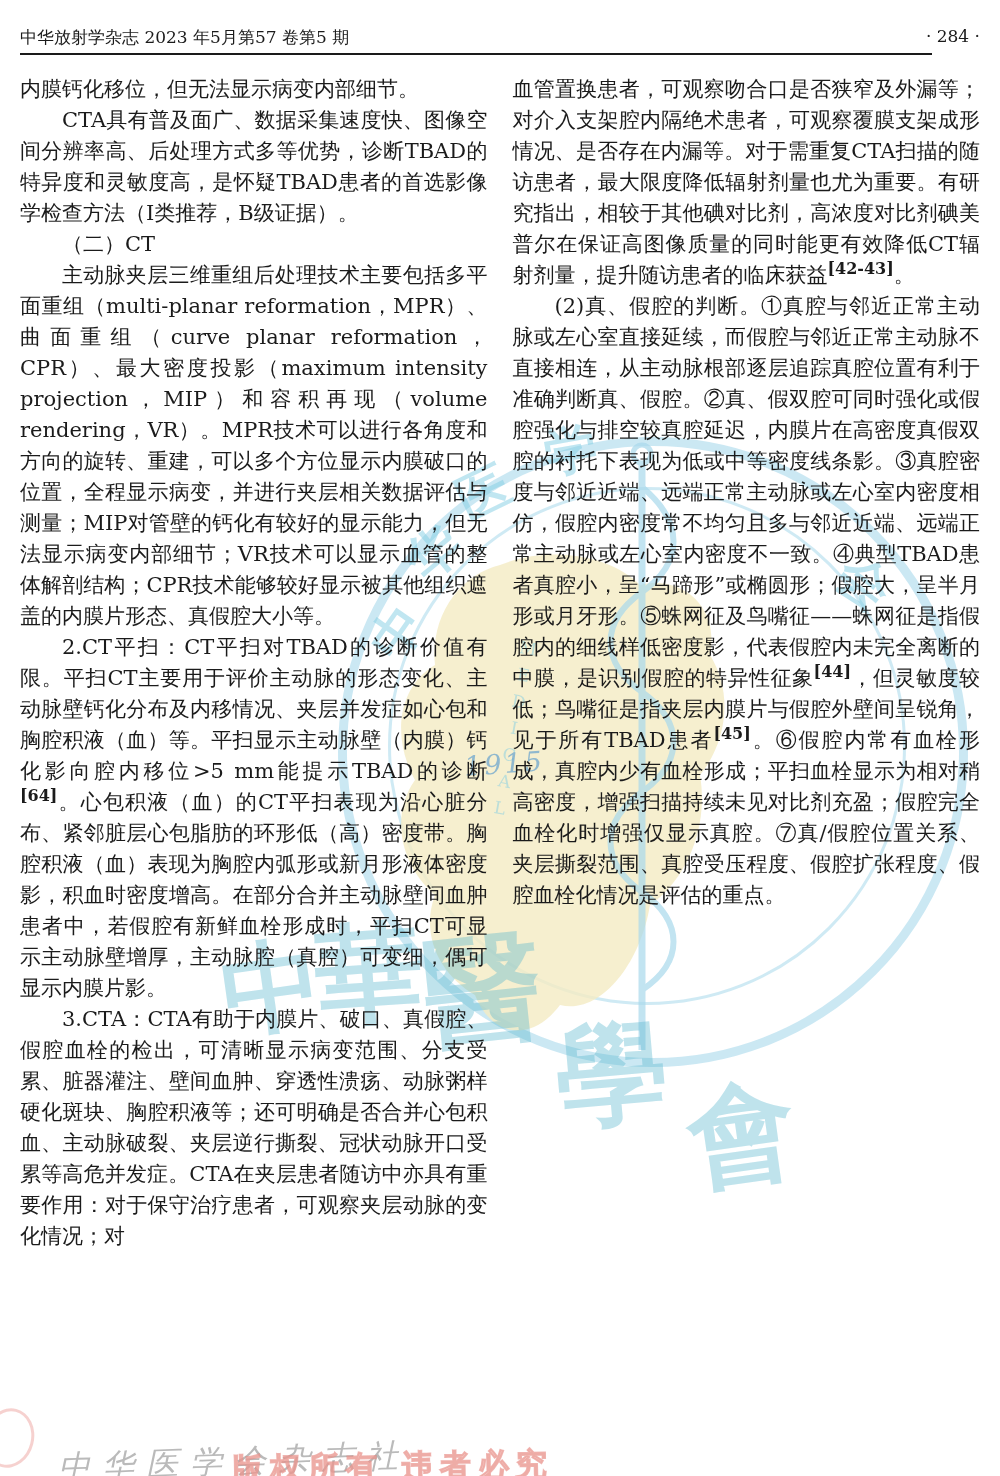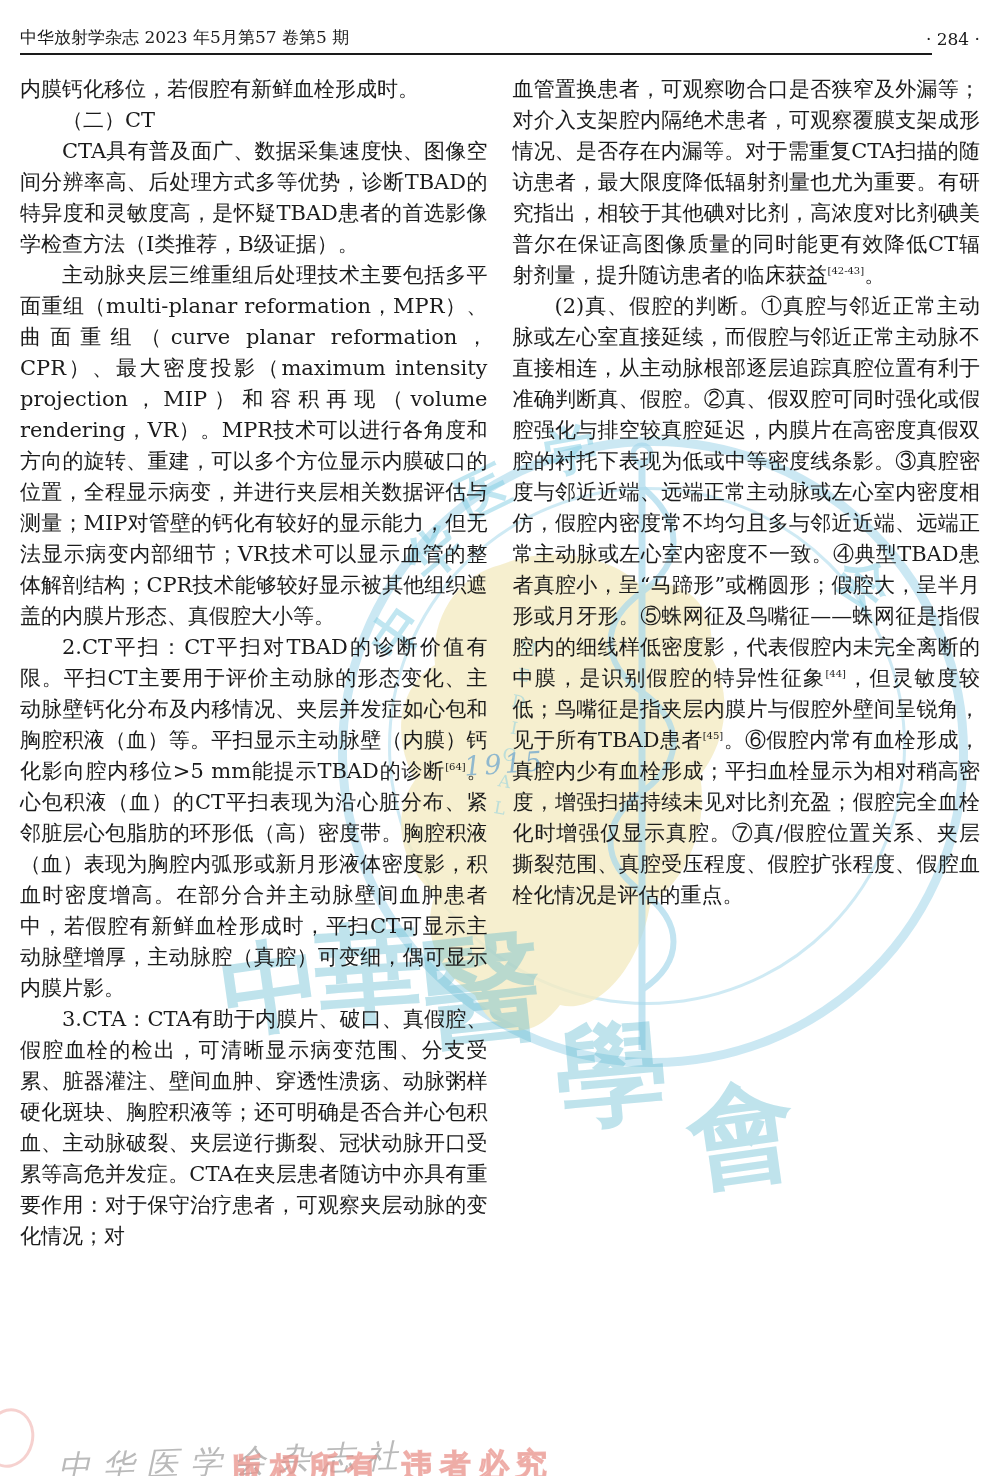--- a/index.html
+++ b/index.html
@@ -8,42 +8,42 @@
     width:1000px;height:1476px;
     background:#ffffff;
     overflow:hidden;
     font-family:"DejaVu Serif","Liberation Serif",serif;
     color:#1b1b1b;
   }
 
   
   .page-header{
     position:absolute;left:20px;top:26px;width:960px;
-    display:flex;justify-content:space-between;align-items:flex-end;
+    display:flex;justify-content:space-between;align-items:flex-start;
     font-size:17px;z-index:3;gap:16px;
   }
   .header-left{display:flex;gap:26px;}
   .header-rule{
     position:absolute;left:20px;top:53px;width:912px;height:2px;
     background:#1a1a1a;z-index:3;
   }
 
   
   .columns{
     position:absolute;left:20px;top:74px;width:960px;
     display:flex;gap:25px;z-index:2;
   }
   .col{
     width:470px;
     font-size:21px;line-height:31px;
     text-align:justify;text-justify:inter-character;
   }
   .col p{margin:0;text-indent:2em;}
   .col p.noindent{text-indent:0;}
-  .col sup{font-size:10px;line-height:0;vertical-align:super;}
+  .col sup{font-size:16px;line-height:0;vertical-align:super;font-weight:bold;}
 
   
   .wm{position:absolute;z-index:1;pointer-events:none;}
   .emblem-outer-ring{
     left:338px;top:437px;width:612px;height:612px;
     border:9px solid rgba(160,214,234,.55);border-radius:50%;
   }
   .emblem-inner-ring{
     left:388px;top:487px;width:512px;height:512px;
     border:3px solid rgba(160,214,234,.5);border-radius:50%;
@@ -140,23 +140,23 @@
 <div class="page-header">
   <div class="header-left">
     <span>中华放射学杂志 2023 年5月第57 卷第5 期</span>
   </div>
   <span>· 284 ·</span>
 </div>
 <div class="header-rule"></div>
 
 <div class="columns">
   <div class="col">
-      <p class="noindent">内膜钙化移位，若假腔有新鲜血栓形成时。</p>
+      <p class="noindent">内膜钙化移位，但无法显示病变内部细节。</p>
+      <p>CTA具有普及面广、数据采集速度快、图像空间分辨率高、后处理方式多等优势，诊断TBAD的特异度和灵敏度高，是怀疑TBAD患者的首选影像学检查方法（Ⅰ类推荐，B级证据）。</p>
       <p>（二）CT</p>
-      <p>CTA具有普及面广、数据采集速度快、图像空间分辨率高、后处理方式多等优势，诊断TBAD的特异度和灵敏度高，是怀疑TBAD患者的首选影像学检查方法（Ⅰ类推荐，B级证据）。</p>
       <p>主动脉夹层三维重组后处理技术主要包括多平面重组（multi-planar reformation，MPR）、曲面重组（curve planar reformation，CPR）、最大密度投影（maximum intensity projection，MIP）和容积再现（volume rendering，VR）。MPR技术可以进行各角度和方向的旋转、重建，可以多个方位显示内膜破口的位置，全程显示病变，并进行夹层相关数据评估与测量；MIP对管壁的钙化有较好的显示能力，但无法显示病变内部细节；VR技术可以显示血管的整体解剖结构；CPR技术能够较好显示被其他组织遮盖的内膜片形态、真假腔大小等。</p>
       <p>2.CT平扫：CT平扫对TBAD的诊断价值有限。平扫CT主要用于评价主动脉的形态变化、主动脉壁钙化分布及内移情况、夹层并发症如心包和胸腔积液（血）等。平扫显示主动脉壁（内膜）钙化影向腔内移位&gt;5 mm能提示TBAD的诊断<sup>[64]</sup>。心包积液（血）的CT平扫表现为沿心脏分布、紧邻脏层心包脂肪的环形低（高）密度带。胸腔积液（血）表现为胸腔内弧形或新月形液体密度影，积血时密度增高。在部分合并主动脉壁间血肿患者中，若假腔有新鲜血栓形成时，平扫CT可显示主动脉壁增厚，主动脉腔（真腔）可变细，偶可显示内膜片影。</p>
       <p>3.CTA：CTA有助于内膜片、破口、真假腔、假腔血栓的检出，可清晰显示病变范围、分支受累、脏器灌注、壁间血肿、穿透性溃疡、动脉粥样硬化斑块、胸腔积液等；还可明确是否合并心包积血、主动脉破裂、夹层逆行撕裂、冠状动脉开口受累等高危并发症。CTA在夹层患者随访中亦具有重要作用：对于保守治疗患者，可观察夹层动脉的变化情况；对</p>
     </div>
   <div class="col">
       <p class="noindent">血管置换患者，可观察吻合口是否狭窄及外漏等；对介入支架腔内隔绝术患者，可观察覆膜支架成形情况、是否存在内漏等。对于需重复CTA扫描的随访患者，最大限度降低辐射剂量也尤为重要。有研究指出，相较于其他碘对比剂，高浓度对比剂碘美普尔在保证高图像质量的同时能更有效降低CT辐射剂量，提升随访患者的临床获益<sup>[42-43]</sup>。</p>
       <p>(2)真、假腔的判断。①真腔与邻近正常主动脉或左心室直接延续，而假腔与邻近正常主动脉不直接相连，从主动脉根部逐层追踪真腔位置有利于准确判断真、假腔。②真、假双腔可同时强化或假腔强化与排空较真腔延迟，内膜片在高密度真假双腔的衬托下表现为低或中等密度线条影。③真腔密度与邻近近端、远端正常主动脉或左心室内密度相仿，假腔内密度常不均匀且多与邻近近端、远端正常主动脉或左心室内密度不一致。④典型TBAD患者真腔小，呈“马蹄形”或椭圆形；假腔大，呈半月形或月牙形。⑤蛛网征及鸟嘴征——蛛网征是指假腔内的细线样低密度影，代表假腔内未完全离断的中膜，是识别假腔的特异性征象<sup>[44]</sup>，但灵敏度较低；鸟嘴征是指夹层内膜片与假腔外壁间呈锐角，见于所有TBAD患者<sup>[45]</sup>。⑥假腔内常有血栓形成，真腔内少有血栓形成；平扫血栓显示为相对稍高密度，增强扫描持续未见对比剂充盈；假腔完全血栓化时增强仅显示真腔。⑦真/假腔位置关系、夹层撕裂范围、真腔受压程度、假腔扩张程度、假腔血栓化情况是评估的重点。</p>
     </div>
 </div>
 

